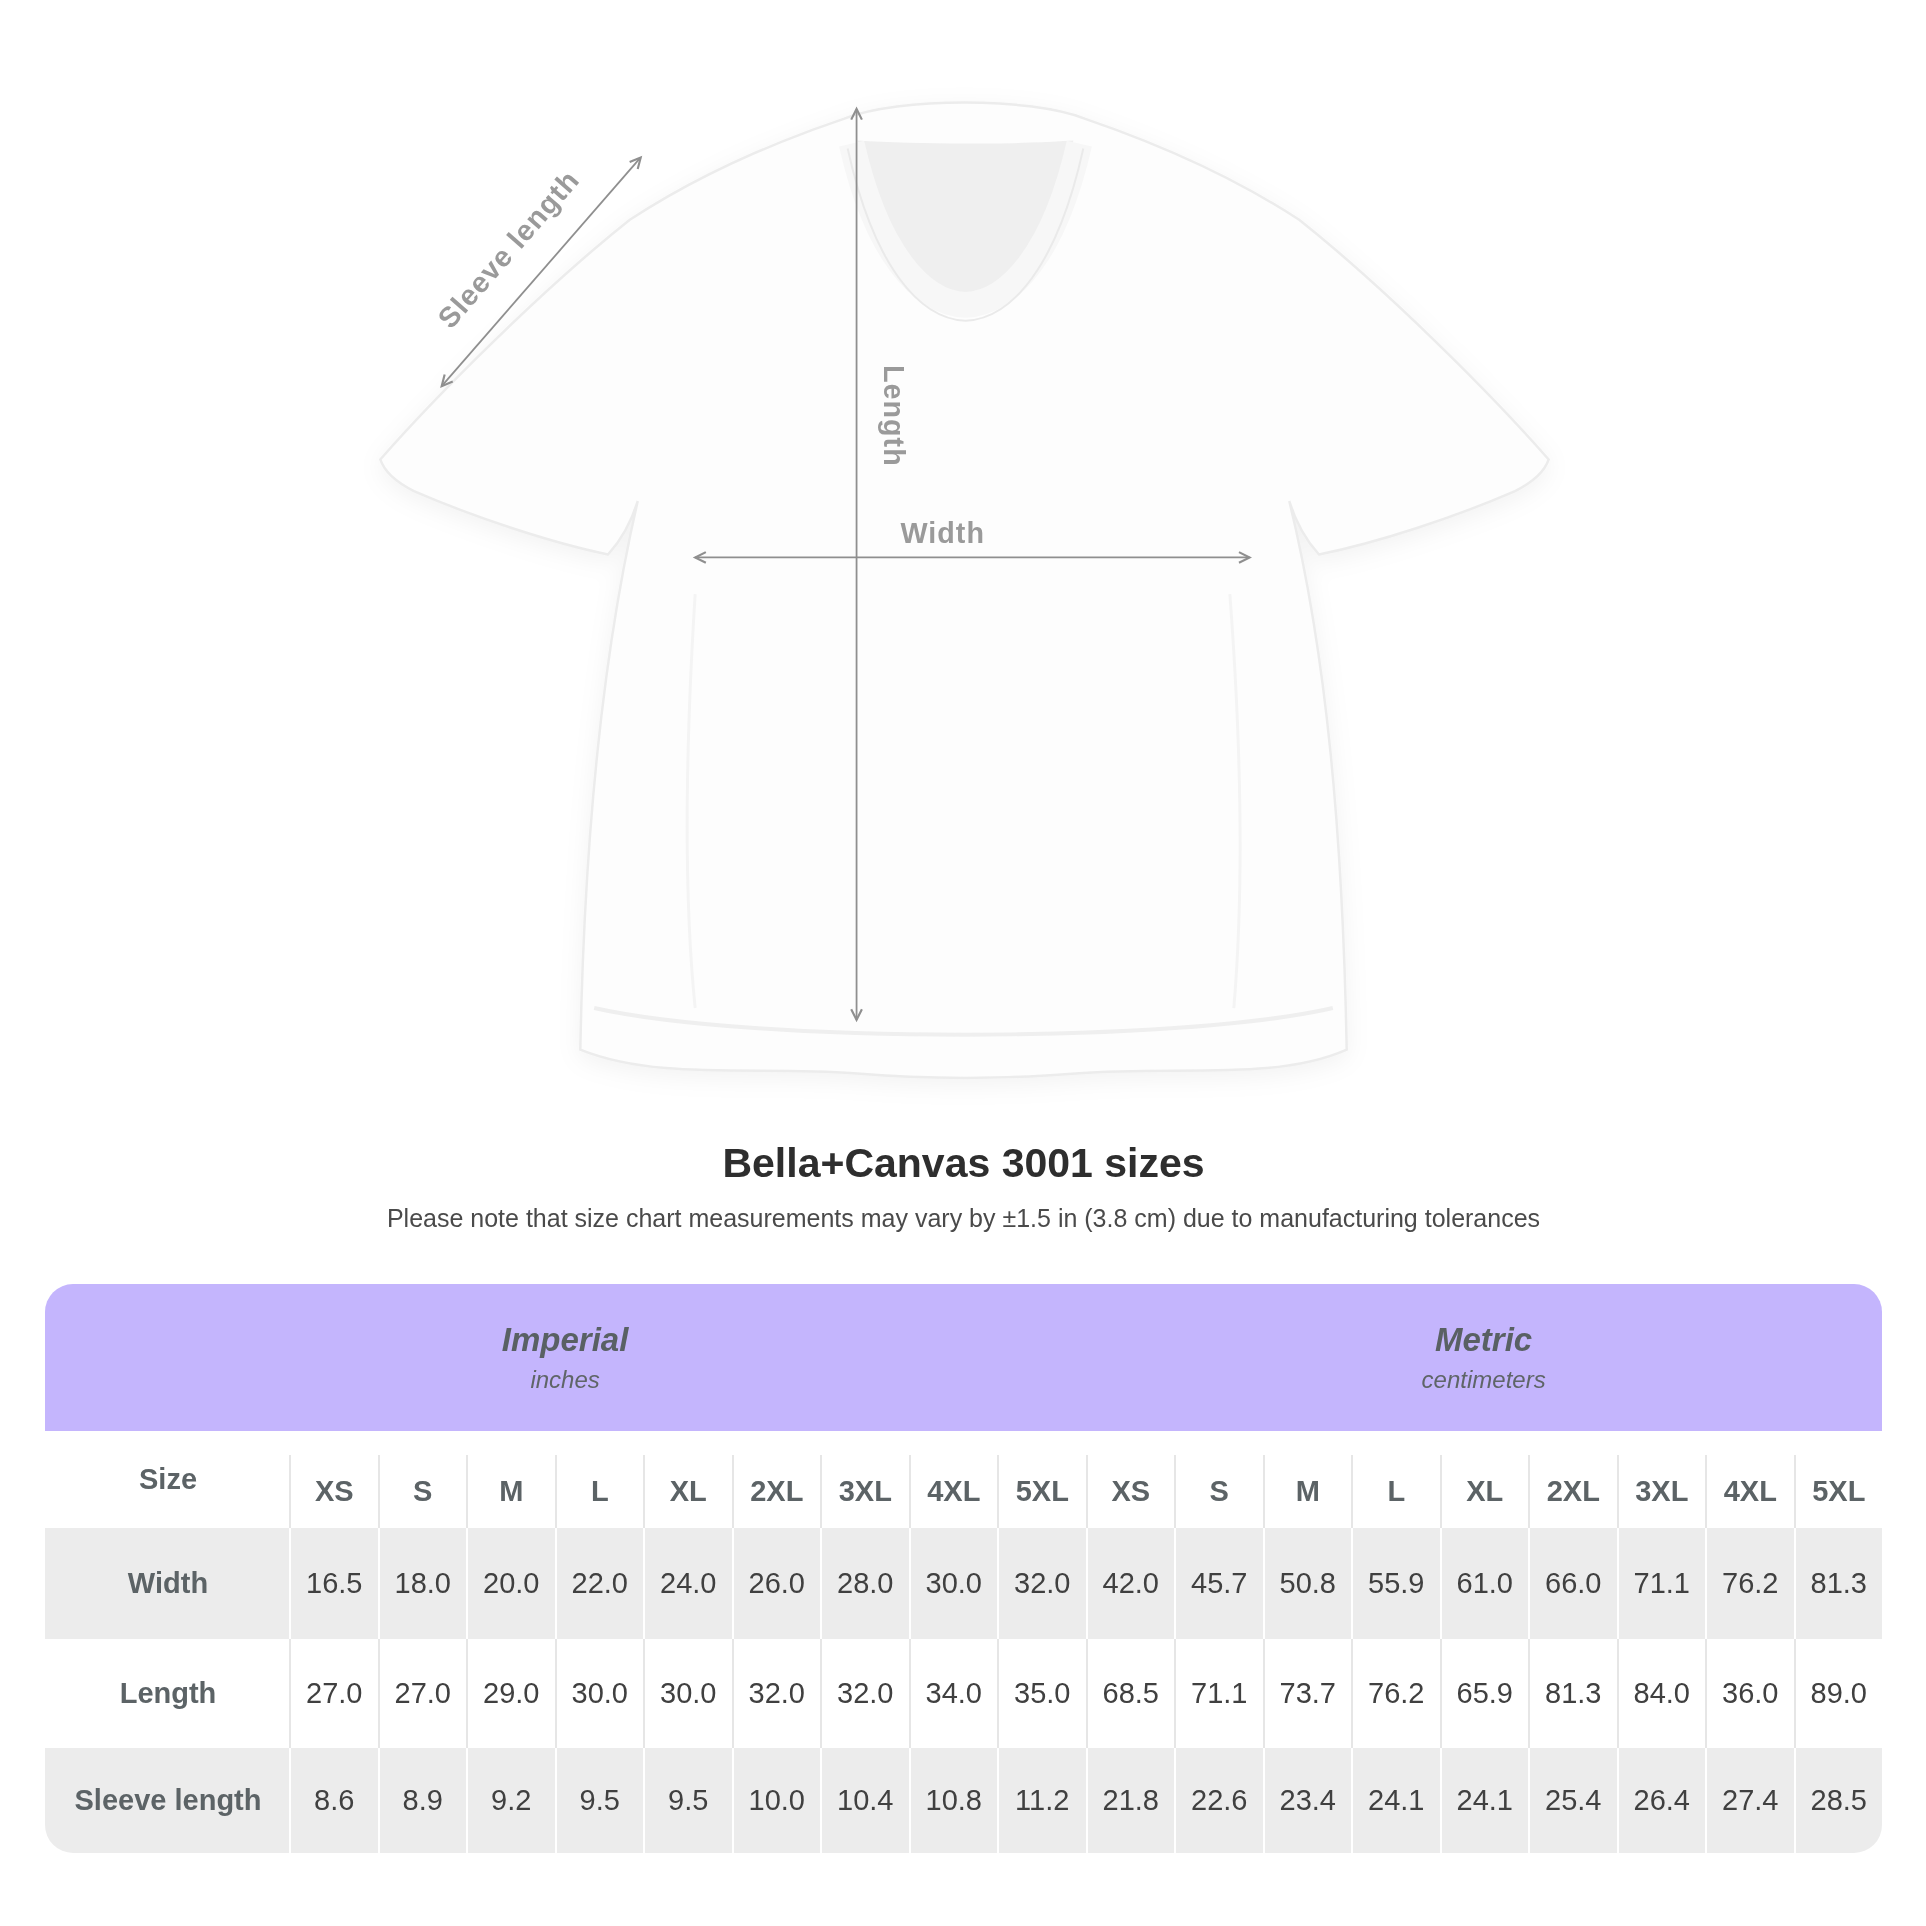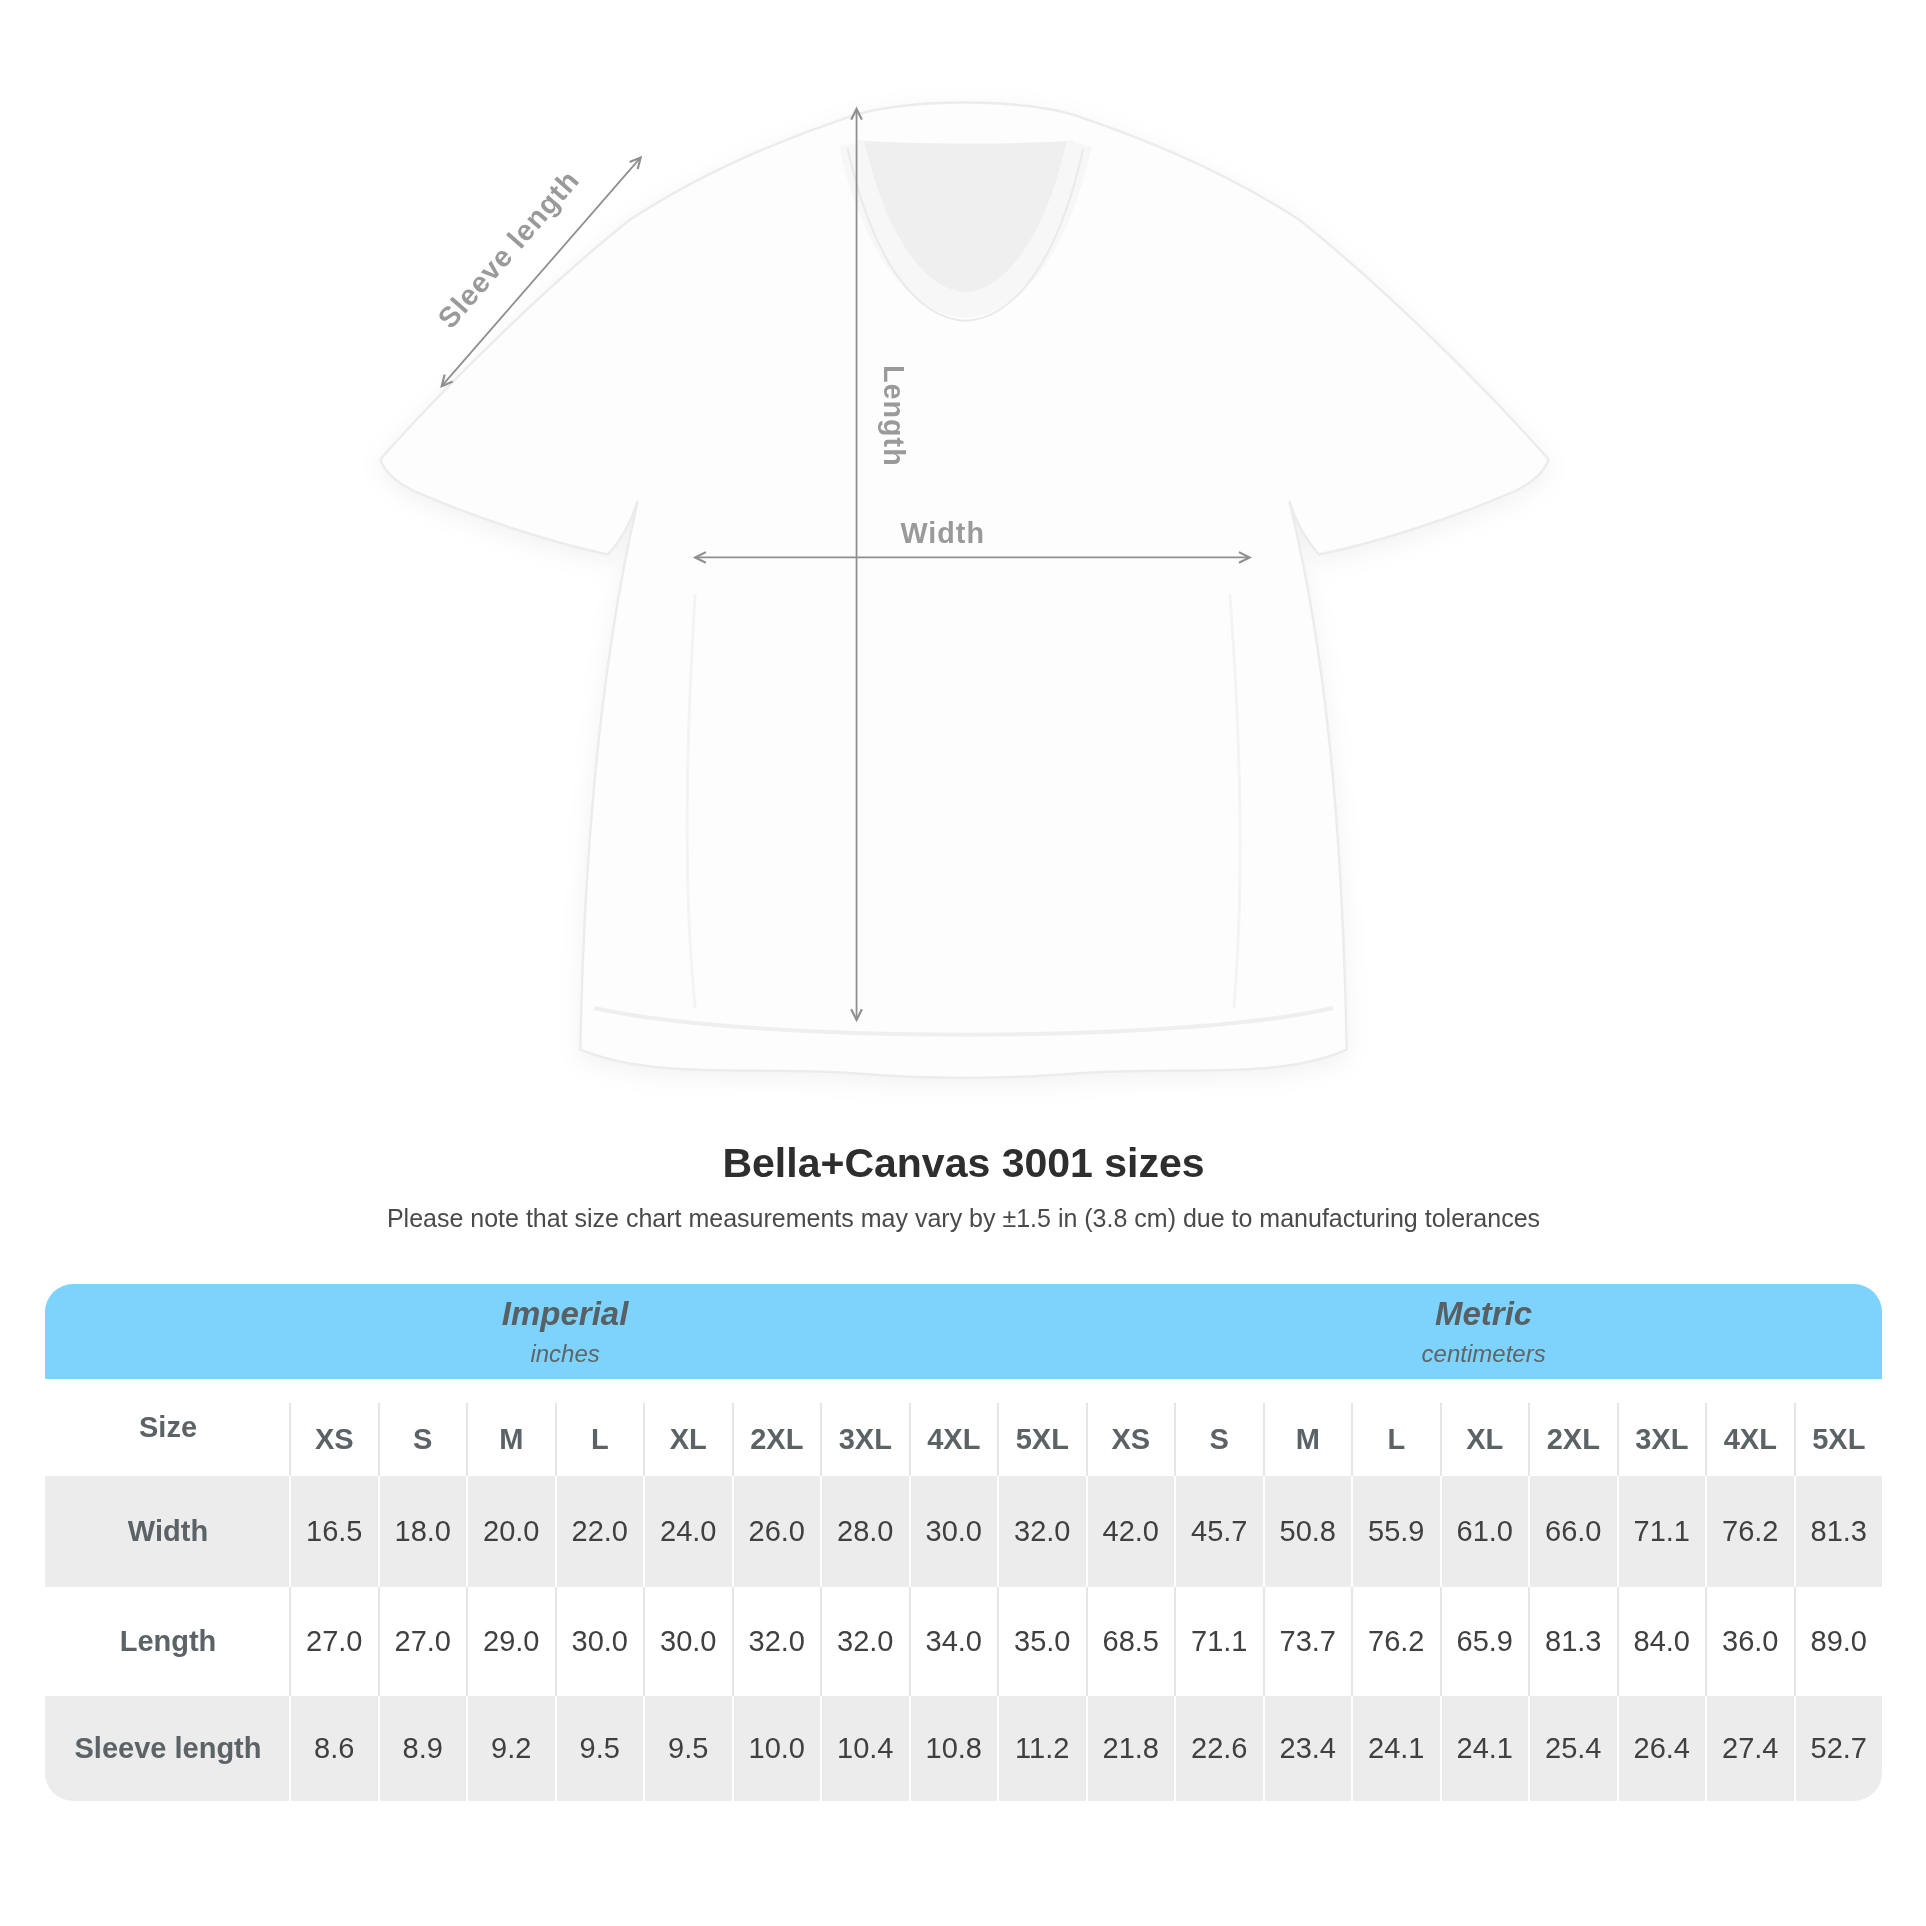--- a/index.html
+++ b/index.html
@@ -9,21 +9,21 @@
     overflow:hidden;
   }
   .figure{width:1927px;height:1109px;}
   .figure svg{display:block;}
   .annot-text{font-weight:bold;fill:#9a9a9a;font-size:29px;letter-spacing:1px;font-family:"Liberation Sans",sans-serif;}
   .page-title{margin:30px 0 0;text-align:center;font-size:41px;line-height:48px;font-weight:700;color:#2e2e2e;}
   .page-note{margin:16px 0 0;text-align:center;font-size:25px;line-height:30px;color:#4a4a4a;}
   .size-table{
     margin:51px 45px 0;border-radius:28px;overflow:hidden;background:#ffffff;
   }
-  .band{display:grid;grid-template-columns:1051fr 805fr;background:#7dd3fc;height:95px;}
+  .band{display:grid;grid-template-columns:1051fr 805fr;background:#c4b5fd;height:147px;}
   .band-section{display:flex;flex-direction:column;align-items:center;justify-content:center;gap:7px;}
   .band-name{font-size:33px;font-weight:bold;font-style:italic;color:#596064;}
   .band-unit{font-size:24px;font-style:italic;color:#5f6568;}
   .trow{display:grid;grid-template-columns:244px repeat(18,1fr);}
   .trow.header{height:97px;background:#ffffff;}
   .trow.gray{background:#ececec;}
   .trow.white{background:#ffffff;}
   .h-width{height:111px}.h-length{height:109px}.h-sleeve{height:105px}
   .cell{display:flex;align-items:center;justify-content:center;font-size:29px;border-left:2px solid transparent;}
   .trow.header .cell + .cell{border-left:2px solid #e6e6e6;margin-top:24px;}
@@ -180,16 +180,16 @@
       <div class="cell value-cell">10.8</div>
       <div class="cell value-cell">11.2</div>
       <div class="cell value-cell">21.8</div>
       <div class="cell value-cell">22.6</div>
       <div class="cell value-cell">23.4</div>
       <div class="cell value-cell">24.1</div>
       <div class="cell value-cell">24.1</div>
       <div class="cell value-cell">25.4</div>
       <div class="cell value-cell">26.4</div>
       <div class="cell value-cell">27.4</div>
-      <div class="cell value-cell">52.7</div>
+      <div class="cell value-cell">28.5</div>
     </div>
 </div>
 
 
 </body></html>

